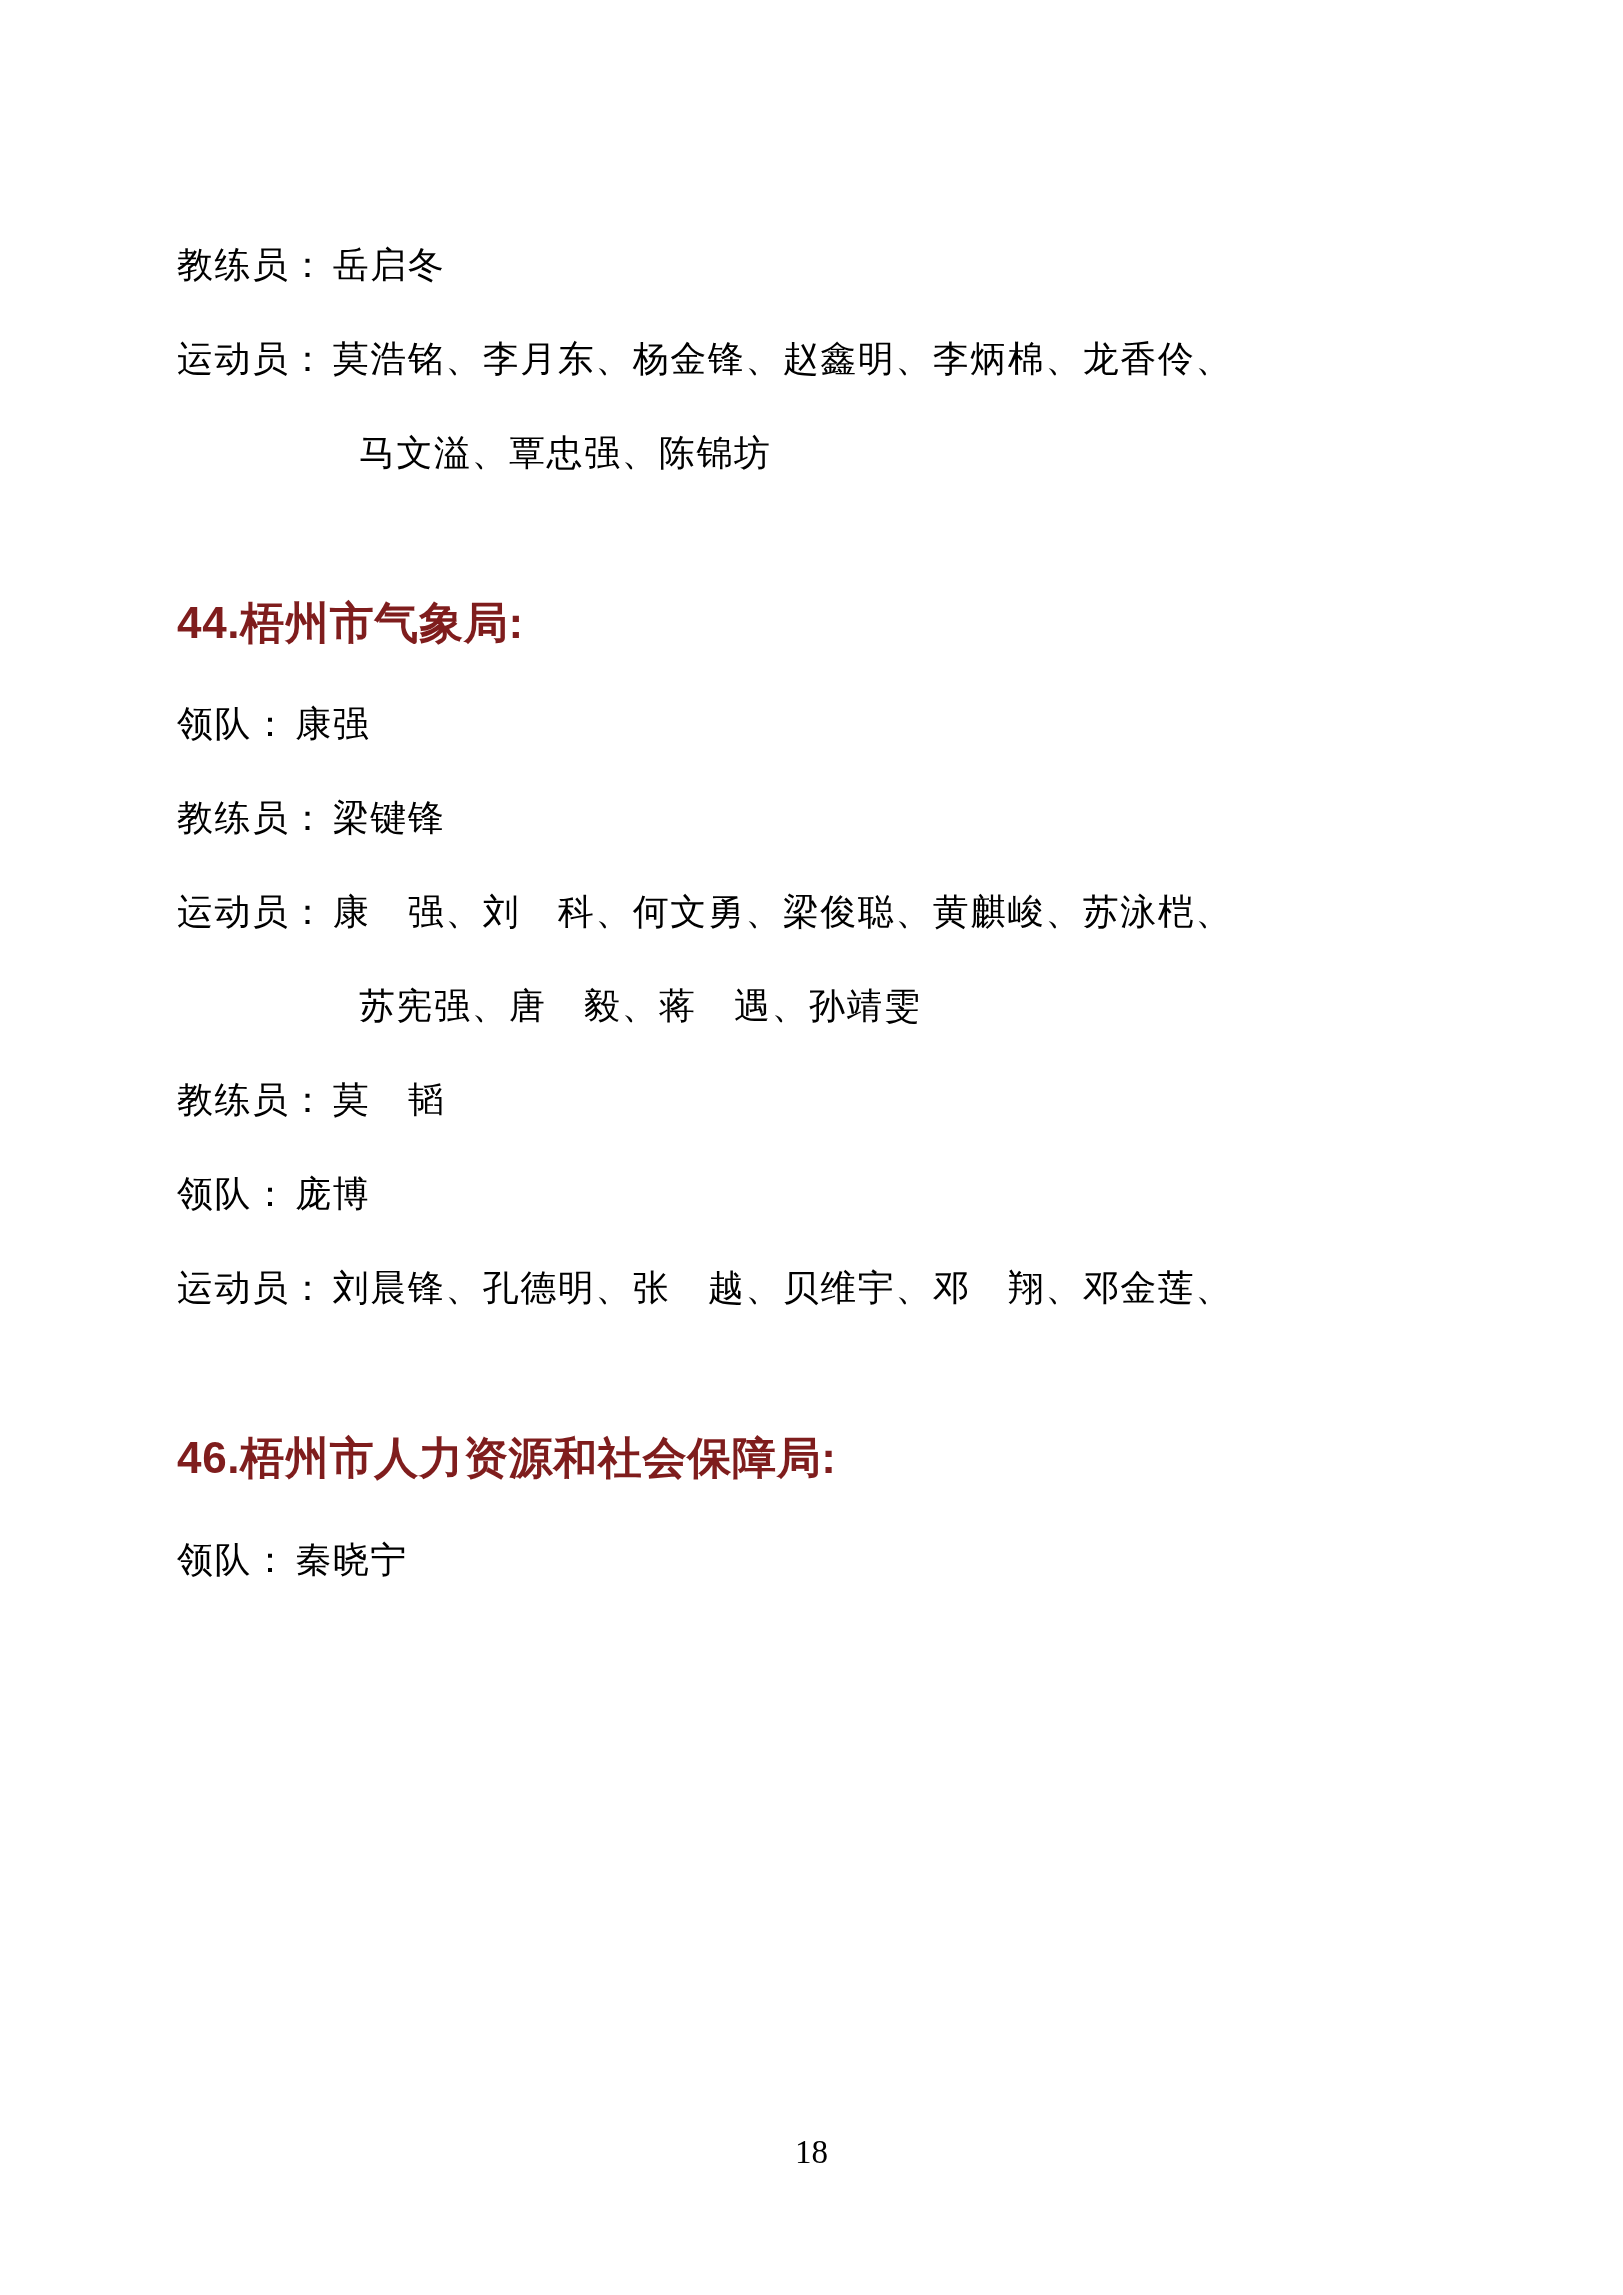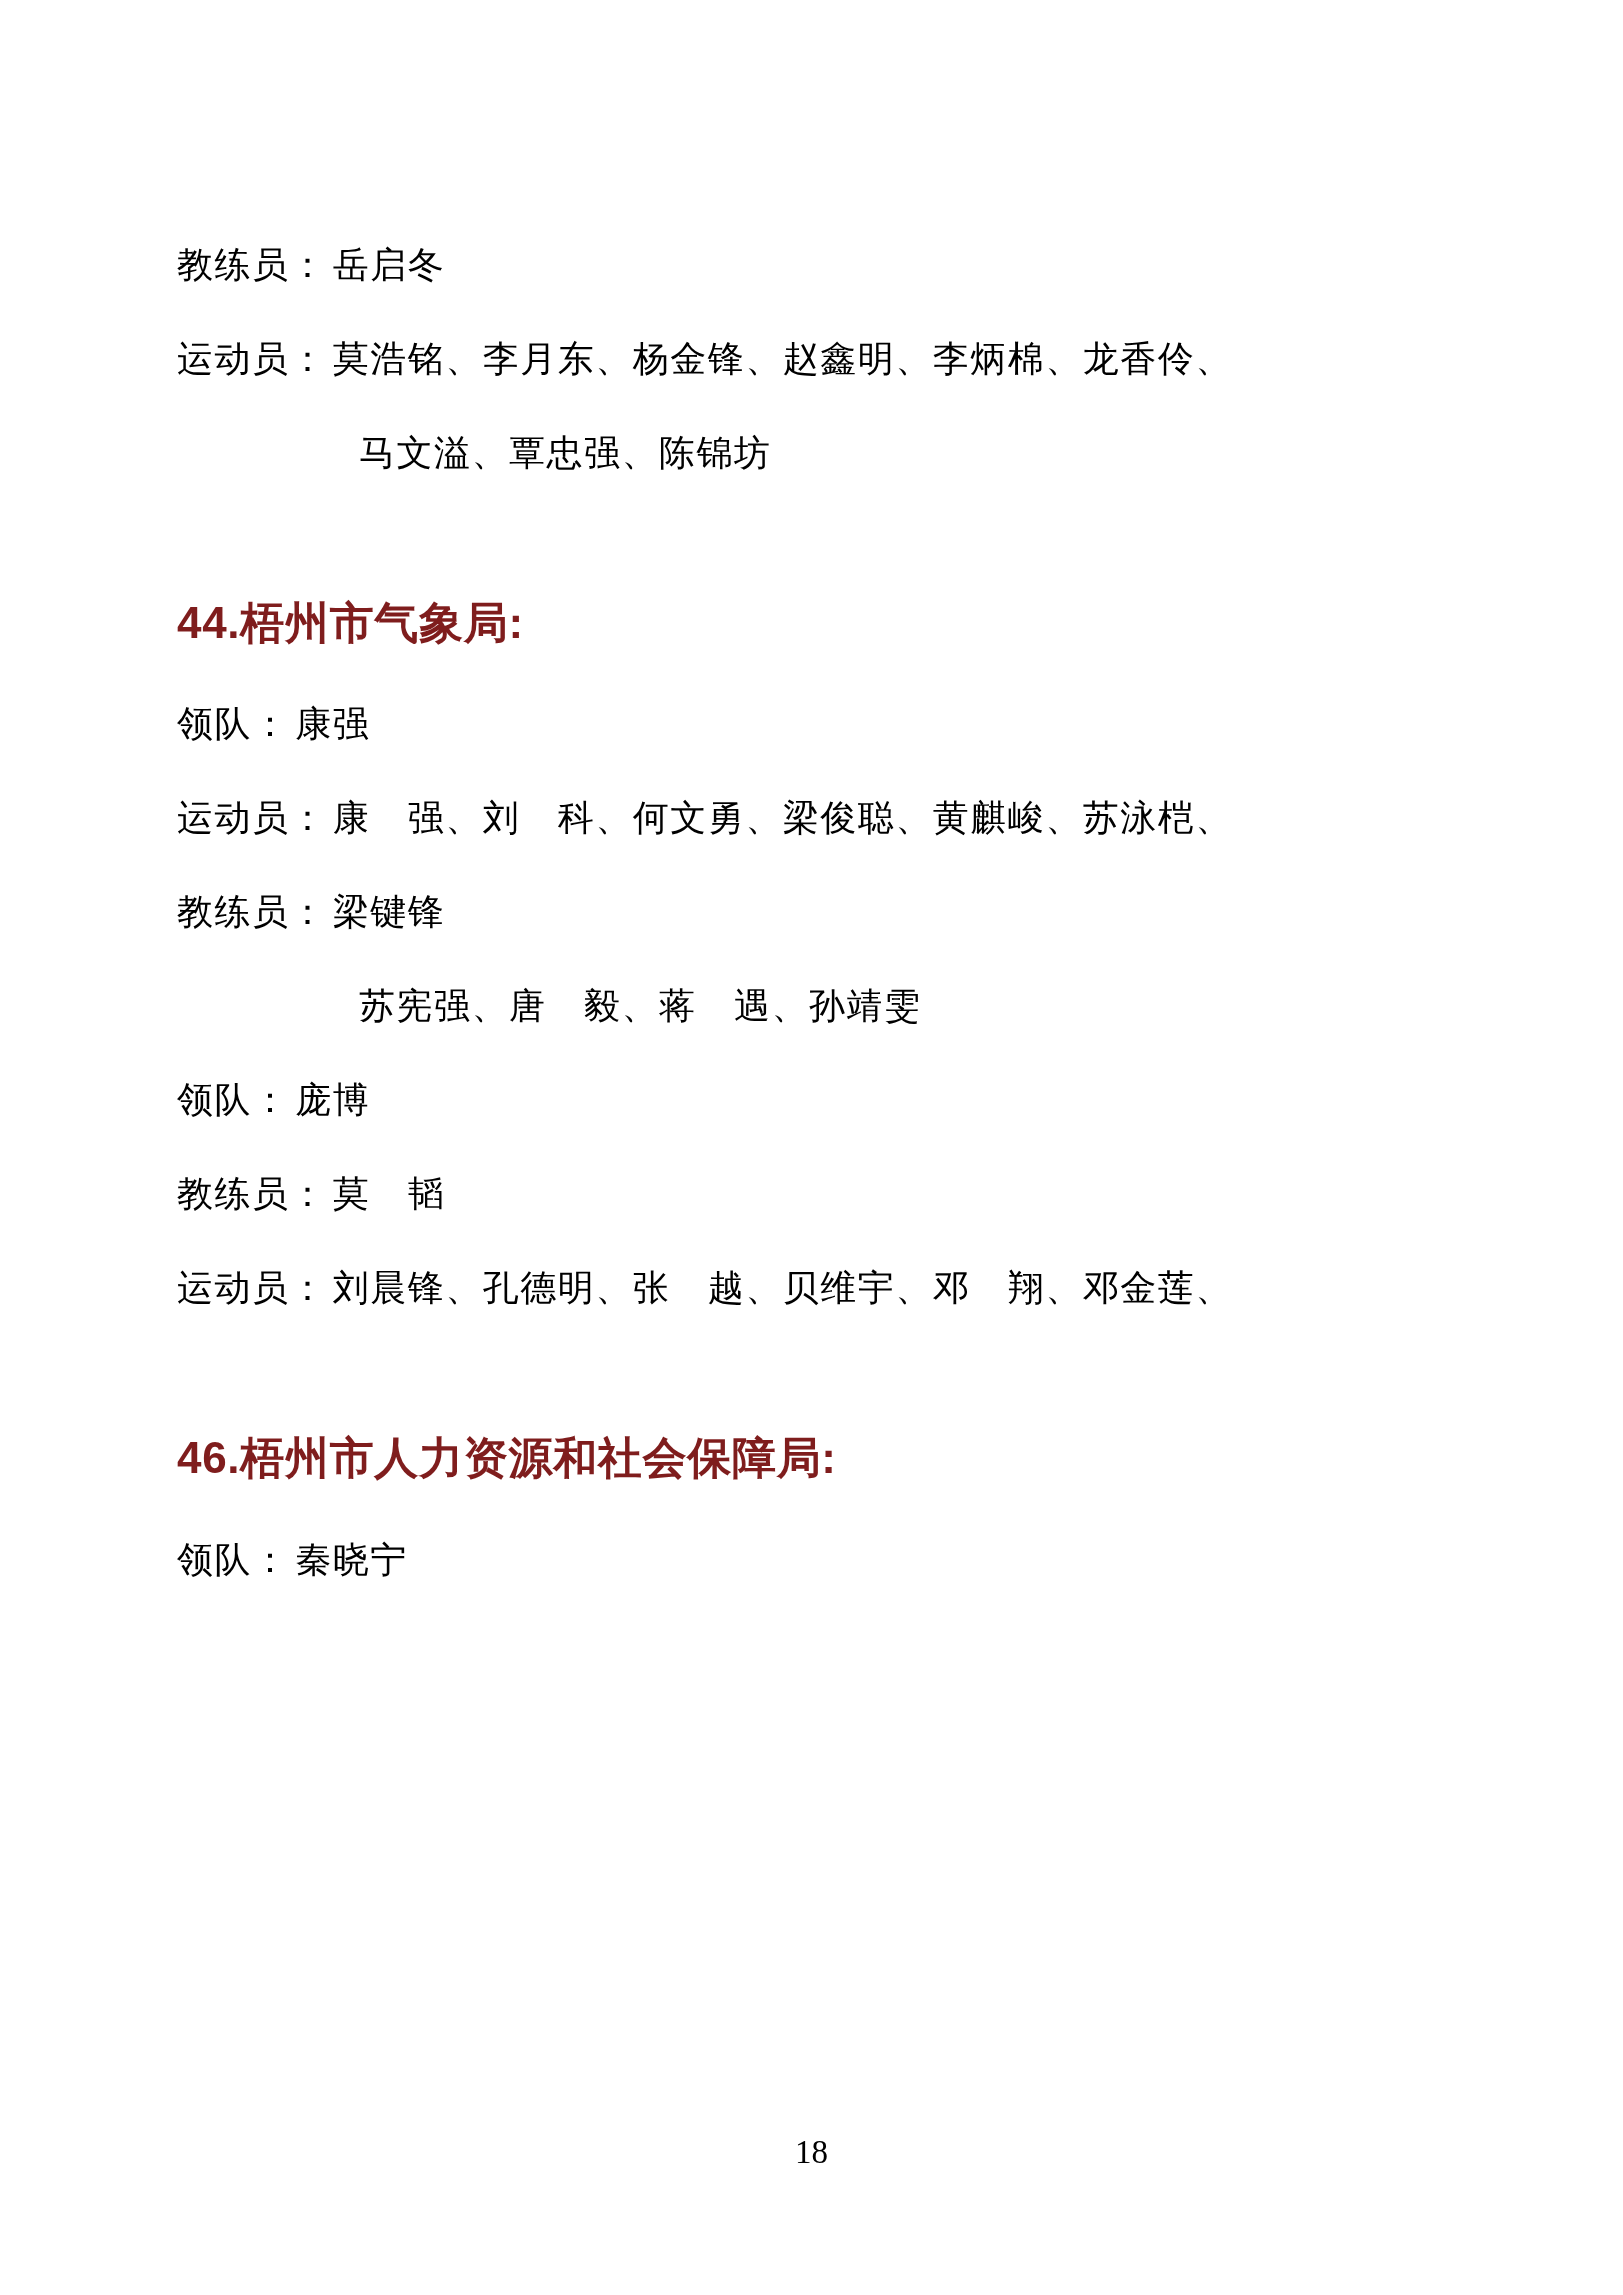--- a/index.html
+++ b/index.html
@@ -63,26 +63,26 @@
 
 <div class="page">
   <div class="content">
 
     <div class="t-line"><span class="label">教练员：</span><span>岳启冬</span></div>
     <div class="t-line"><span class="label">运动员：</span><span>莫浩铭、李月东、杨金锋、赵鑫明、李炳棉、龙香伶、</span></div>
     <div class="t-line t-cont"><span>马文溢、覃忠强、陈锦坊</span></div>
 
     <div class="heading">44.梧州市气象局:</div>
     <div class="t-line"><span class="label">领队：</span><span>康强</span></div>
+    <div class="t-line"><span class="label">教练员：</span><span>梁键锋</span></div>
     <div class="t-line"><span class="label">运动员：</span><span>康　强、刘　科、何文勇、梁俊聪、黄麒峻、苏泳桤、</span></div>
-    <div class="t-line"><span class="label">教练员：</span><span>梁键锋</span></div>
     <div class="t-line t-cont"><span>苏宪强、唐　毅、蒋　遇、孙靖雯</span></div>
 
+    <div class="t-line"><span class="label">教练员：</span><span>莫　韬</span></div>
     <div class="t-line"><span class="label">领队：</span><span>庞博</span></div>
-    <div class="t-line"><span class="label">教练员：</span><span>莫　韬</span></div>
     <div class="t-line"><span class="label">运动员：</span><span>刘晨锋、孔德明、张　越、贝维宇、邓　翔、邓金莲、</span></div>
 
     <div class="heading">46.梧州市人力资源和社会保障局:</div>
     <div class="t-line"><span class="label">领队：</span><span>秦晓宁</span></div>
 
   </div>
 
   <div class="page-number">18</div>
 </div>
 

